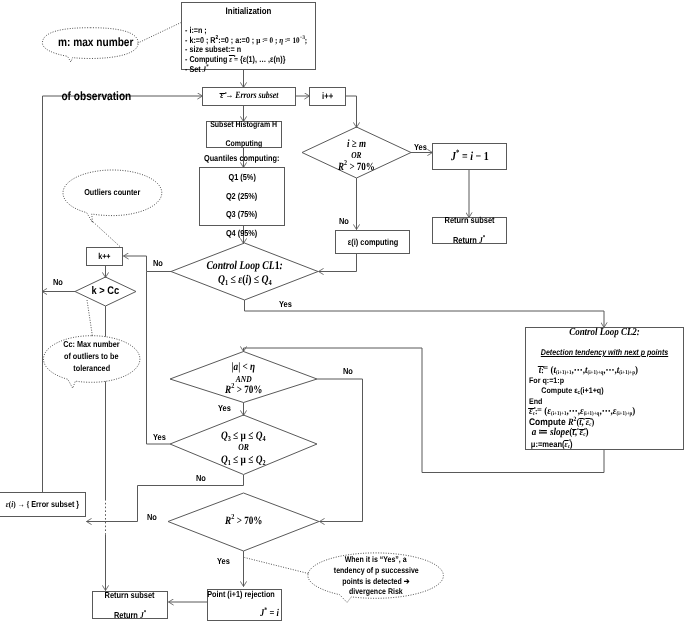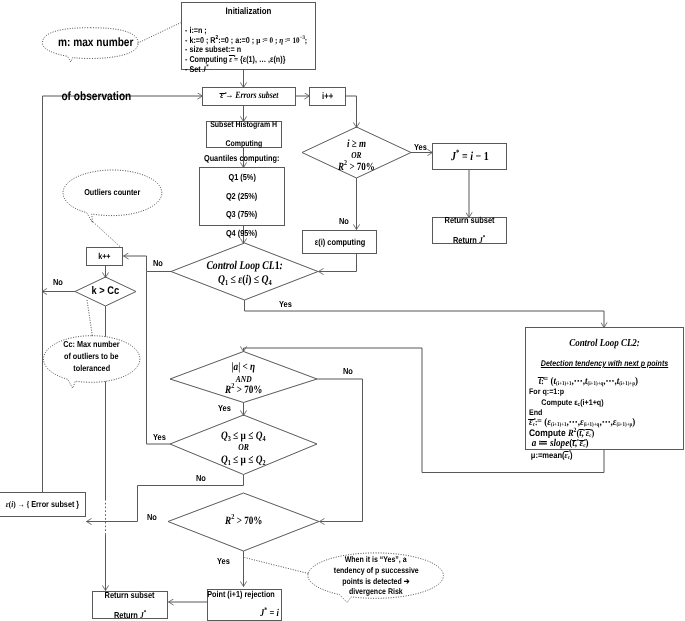--- a/index.html
+++ b/index.html
@@ -52,28 +52,28 @@
   #n-init .init-title{width:100%;text-align:center;font-size:9.4px;margin-bottom:0px;line-height:13px;}
   #n-init .init-lines{padding-left:3px;text-align:left;}
   #n-init .il{white-space:nowrap;line-height:9.7px;}
 
   #n-errors{left:202px;top:87px;width:94px;height:19px;font-size:9.5px;}
   #n-incr{left:309px;top:87px;width:37px;height:19px;font-size:9.2px;}
   #n-hist{left:206px;top:121px;width:76px;height:27px;font-size:8.3px;}
   #n-quant{left:199px;top:167px;width:86px;height:59px;font-size:8.7px;line-height:1.14;}
   #n-jstar{left:432px;top:143px;width:75px;height:27px;font-size:12.2px;}
   #n-retright{left:432px;top:217px;width:75px;height:27px;font-size:8.8px;line-height:1.22;}
-  #n-eps{left:302px;top:230px;width:75px;height:24px;font-size:8.8px;}
+  #n-eps{left:335px;top:230px;width:75px;height:24px;font-size:8.8px;}
   #n-kpp{left:86px;top:247px;width:37px;height:19px;font-size:8.5px;}
   #n-errsub{left:-1px;top:492px;width:87px;height:25px;font-size:8.6px;}
   #n-reject{left:207px;top:589px;width:75px;height:32px;font-size:8.6px;line-height:1.22;align-items:flex-end;}
   #n-retbot{left:92px;top:591px;width:76px;height:28px;font-size:8.8px;line-height:1.22;}
 
   #n-cl2{left:525px;top:327px;width:159px;height:123px;font-size:8.1px;
-         align-items:flex-start;justify-content:space-between;padding-top:11px;}
+         align-items:flex-start;justify-content:flex-end;padding-top:11px;}
   #n-cl2 .cl2-title{width:100%;text-align:center;font-size:10.6px;line-height:9.6px;font-family:"Liberation Serif",serif;font-style:italic;font-weight:bold;}
   #n-cl2 .cl2-sub{width:100%;text-align:center;font-size:8.4px;line-height:10px;font-family:"Liberation Sans",sans-serif;
                   font-style:italic;font-weight:bold;text-decoration:underline;margin-top:0px;}
   #n-cl2 .cl2-body{padding-left:3px;text-align:left;width:100%;}
   #n-cl2 .cl{white-space:nowrap;line-height:10.4px;}
   #n-cl2 .cl.ind{padding-left:14px;}
   #n-cl2 .cl.math{font-size:10.2px;line-height:10.4px;}
   #n-cl2 .cl.math .sub{font-size:0.56em;vertical-align:-0.20em;}
   #n-cl2 .cl.m1{padding-left:11px;}
   #n-cl2 .cl.m6{font-size:9.6px;line-height:10.4px;}

